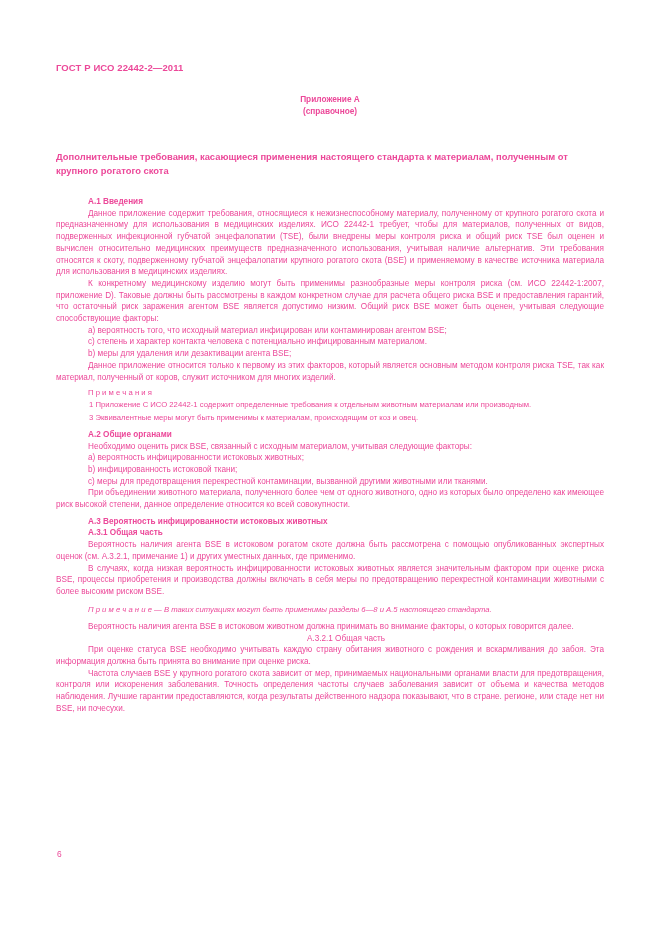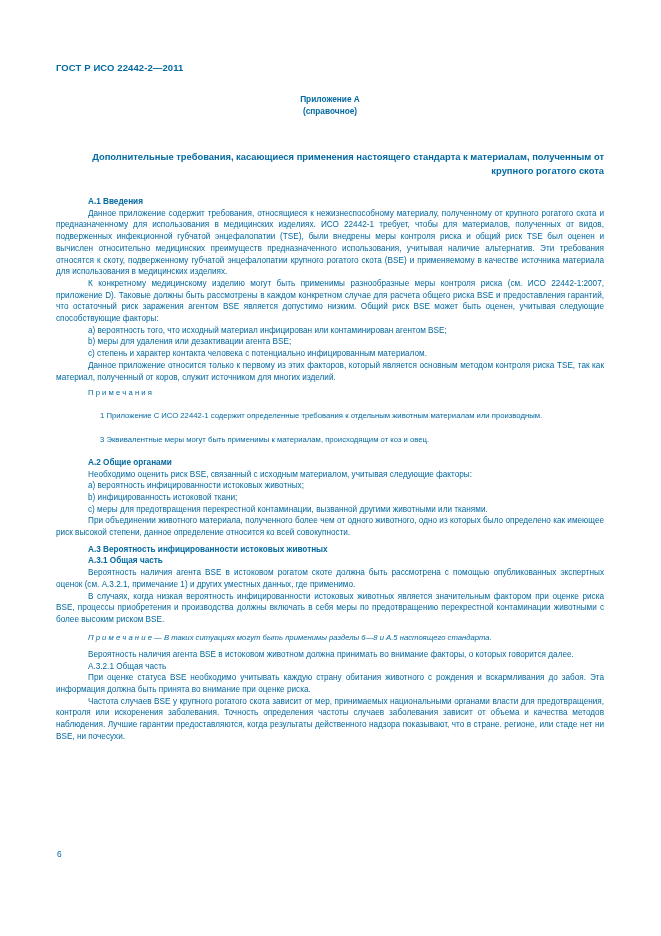--- a/index.html
+++ b/index.html
@@ -5,42 +5,42 @@
   html, body {
     margin: 0;
     padding: 0;
     background: #ffffff;
   }
   .page {
     position: relative;
     width: 661px;
     height: 936px;
     background: #ffffff;
-    color: #0369a1;
+    color: #ec4899;
     font-family: "Liberation Sans", sans-serif;
     overflow: hidden;
   }
   .content {
     padding: 62px 57px 0 56px;
   }
   .doc-code {
     font-size: 9.5px;
     font-weight: bold;
     margin-bottom: 21px;
     letter-spacing: 0.1px;
   }
   .appendix-block {
     text-align: center;
     font-weight: bold;
     font-size: 8.3px;
     line-height: 11.5px;
     margin-bottom: 33px;
   }
   .title {
-    text-align: right;
+    text-align: left;
     font-weight: bold;
     font-size: 9.4px;
     line-height: 14px;
     margin: 0 auto 18px auto;
     max-width: 552px;
   }
   p.body {
     margin: 0;
     font-size: 8.2px;
     line-height: 11.7px;
@@ -61,33 +61,34 @@
     font-weight: bold;
     text-indent: 32px;
   }
   h3.heading.gap-top { margin-top: 5px; }
   h4.subheading-plain {
     margin: 0;
     font-size: 8.2px;
     line-height: 11.7px;
     font-weight: normal;
     text-indent: 32px;
+    text-align: center;
   }
   .notes {
     margin-top: 4px;
     margin-bottom: 6px;
     font-size: 7.7px;
     line-height: 11.2px;
   }
   .notes .notes-label {
     margin: 0;
     text-indent: 32px;
   }
   .notes p.note {
-    margin: 12px;
+    margin: 1px;
     text-align: justify;
     text-indent: 32px;
   }
   p.note-single {
     margin: 6px 0 6px 0;
     font-size: 7.7px;
     line-height: 11.2px;
     text-align: justify;
     text-indent: 32px;
     font-style: italic;
@@ -111,22 +112,22 @@
       <div>Приложение А</div>
       <div>(справочное)</div>
     </div>
 
     <div class="title">Дополнительные требования, касающиеся применения настоящего стандарта к материалам, полученным от крупного рогатого скота</div>
 
     <h3 class="heading">А.1 Введения</h3>
     <p class="body">Данное приложение содержит требования, относящиеся к нежизнеспособному материалу, полученному от крупного рогатого скота и предназначенному для использования в медицинских изделиях. ИСО 22442-1 требует, чтобы для материалов, полученных от видов, подверженных инфекционной губчатой энцефалопатии (TSE), были внедрены меры контроля риска и общий риск TSE был оценен и вычислен относительно медицинских преимуществ предназначенного использования, учитывая наличие альтернатив. Эти требования относятся к скоту, подверженному губчатой энцефалопатии крупного рогатого скота (BSE) и применяемому в качестве источника материала для использования в медицинских изделиях.</p>
     <p class="body">К конкретному медицинскому изделию могут быть применимы разнообразные меры контроля риска (см. ИСО 22442-1:2007, приложение D). Таковые должны быть рассмотрены в каждом конкретном случае для расчета общего риска BSE и предоставления гарантий, что остаточный риск заражения агентом BSE является допустимо низким. Общий риск BSE может быть оценен, учитывая следующие способствующие факторы:</p>
     <p class="list-item">a) вероятность того, что исходный материал инфицирован или контаминирован агентом BSE;</p>
+    <p class="list-item">c) степень и характер контакта человека с потенциально инфицированным материалом.</p>
     <p class="list-item">b) меры для удаления или дезактивации агента BSE;</p>
-    <p class="list-item">c) степень и характер контакта человека с потенциально инфицированным материалом.</p>
     <p class="body">Данное приложение относится только к первому из этих факторов, который является основным методом контроля риска TSE, так как материал, полученный от коров, служит источником для многих изделий.</p>
 
     <div class="notes">
       <div class="notes-label">П р и м е ч а н и я</div>
       <p class="note">1 Приложение С ИСО 22442-1 содержит определенные требования к отдельным животным материалам или производным.</p>
       <p class="note">3 Эквивалентные меры могут быть применимы к материалам, происходящим от коз и овец.</p>
     </div>
 
     <h3 class="heading">А.2 Общие органами</h3>
     <p class="body">Необходимо оценить риск BSE, связанный с исходным материалом, учитывая следующие факторы:</p>

